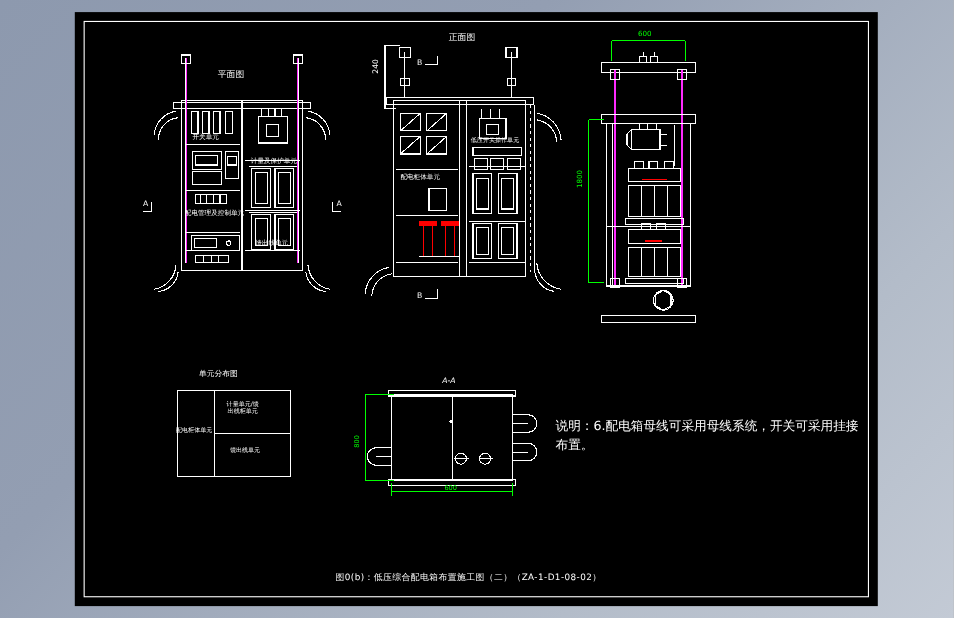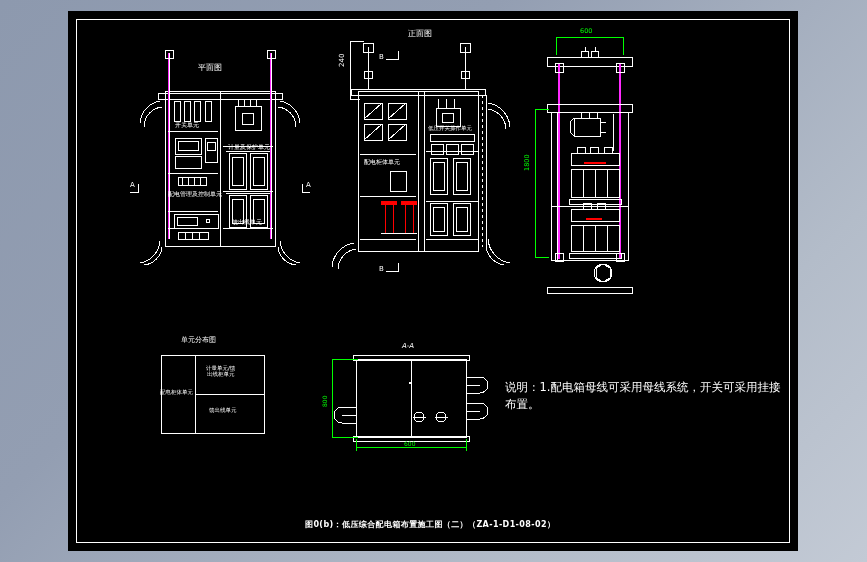--- a/index.html
+++ b/index.html
@@ -374,18 +374,18 @@
     <div class="lbl" style="left:138px;top:354px;font-size:5.5px;text-align:center;">
       <span style="white-space:pre-line;">计量单元/馈
 出线柜单元</span>
     </div>
     <div class="lbl" style="left:141px;top:396px;font-size:5.5px;">馈出线单元</div>
 
     <div class="lbl" style="left:334px;top:331px;font-size:7px;font-style:italic;">A-A</div>
     <div class="lbl g" style="left:254px;top:396px;font-size:6px;transform:rotate(-90deg);transform-origin:left top;">800</div>
     <div class="lbl g" style="left:336px;top:430px;font-size:6px;">600</div>
 
-    <div class="note" style="left:437px;top:368px;">说明：1.配电箱母线可采用母线系统，开关可采用挂接布置。</div>
-
-    <div class="title-blk" style="left:237px;top:508px;font-weight:bold;">图0(b)：低压综合配电箱布置施工图（二）（ZA-1-D1-08-02）</div>
+    <div class="note" style="left:437px;top:368px;">说明：6.配电箱母线可采用母线系统，开关可采用挂接布置。</div>
+
+    <div class="title-blk" style="left:237px;top:508px;">图0(b)：低压综合配电箱布置施工图（二）（ZA-1-D1-08-02）</div>
   </div>
 
 </div>
 
 </body></html>

